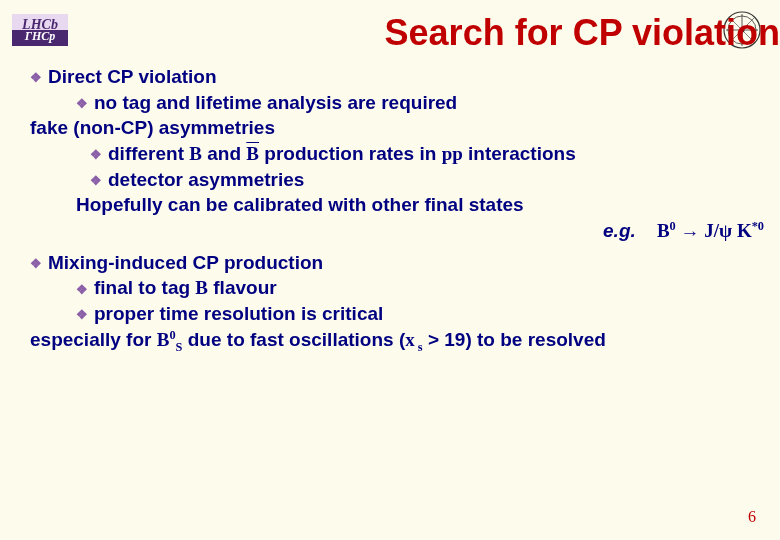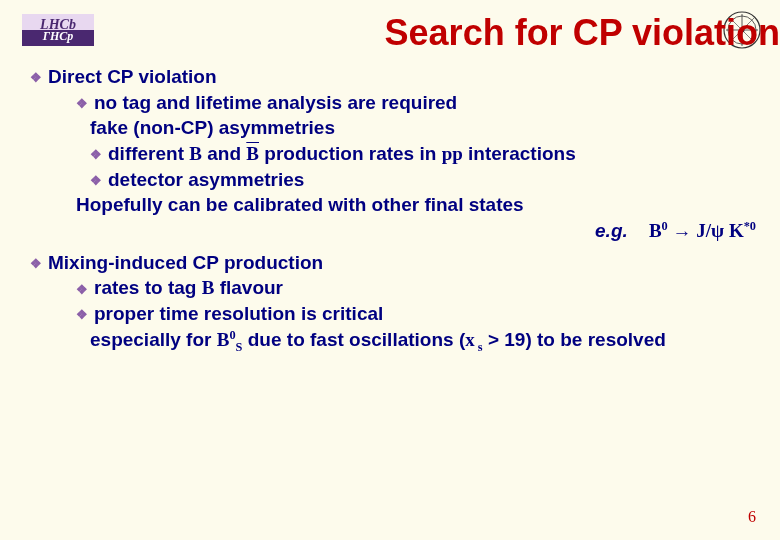--- a/index.html
+++ b/index.html
@@ -8,22 +8,22 @@
     height: 540px;
     background: #fdfbec;
     font-family: "Comic Sans MS", cursive, sans-serif;
     color: #000080;
     position: relative;
     overflow: hidden;
   }
   .logo-left {
     position: absolute;
     top: 14px;
-    left: 22px;
-    width: 72px;
+    left: 12px;
+    width: 56px;
     height: 32px;
     background: linear-gradient(to bottom, #e8d8f0 0%, #e8d8f0 50%, #4a2870 50%, #4a2870 100%);
     display: flex;
     flex-direction: column;
     align-items: center;
     justify-content: center;
     font-family: Georgia, serif;
     font-style: italic;
     font-weight: bold;
   }
@@ -44,29 +44,29 @@
     width: 100%;
     text-align: right;
     color: #c00000;
     font-size: 36px;
     font-weight: bold;
   }
   .content {
     position: absolute;
     top: 64px;
     left: 30px;
-    right: 16px;
+    right: 8px;
     font-size: 19px;
     font-weight: bold;
     line-height: 1.35;
   }
   .lvl0 { margin-left: 0; }
   .lvl1 { margin-left: 46px; }
   .lvl2 { margin-left: 60px; }
-  .lvlplain1 { margin-left: 60px; }
+  .lvlplain1 { }
   .cont { margin-left: 46px; }
   .eg-line { text-align: right; padding-right: 8px; }
   .bullet {
     display: inline-block;
     width: 12px;
     color: #8b5fa8;
     font-size: 13px;
     vertical-align: middle;
     margin-right: 6px;
   }
@@ -139,21 +139,21 @@
     <span class="ital">e.g.</span>
     <span>&nbsp;&nbsp;</span>
     <span class="rom">B</span><span class="rom sup">0</span><span class="rom"> → </span><span class="rom">J/ψ</span><span class="rom"> K</span><span class="rom sup">*0</span>
   </div>
 
   <div class="lvl0 block2">
     <span class="bullet">❖</span><span>Mixing-induced CP production</span>
   </div>
 
   <div class="lvl1">
-    <span class="bullet">❖</span><span>rates to tag </span><span class="rom">B</span><span> flavour</span>
+    <span class="bullet">❖</span><span>final to tag </span><span class="rom">B</span><span> flavour</span>
   </div>
 
   <div class="lvl1">
     <span class="bullet">❖</span><span>proper time resolution is critical</span>
   </div>
 
   <div class="lvlplain1">
     <span>especially for </span><span class="rom">B</span><span class="rom sup">0</span><span class="rom sub">S</span><span> due to fast oscillations (</span><span class="rom">x</span><span class="rom sub"> s</span><span> &gt; 19) to be resolved</span>
   </div>
 

